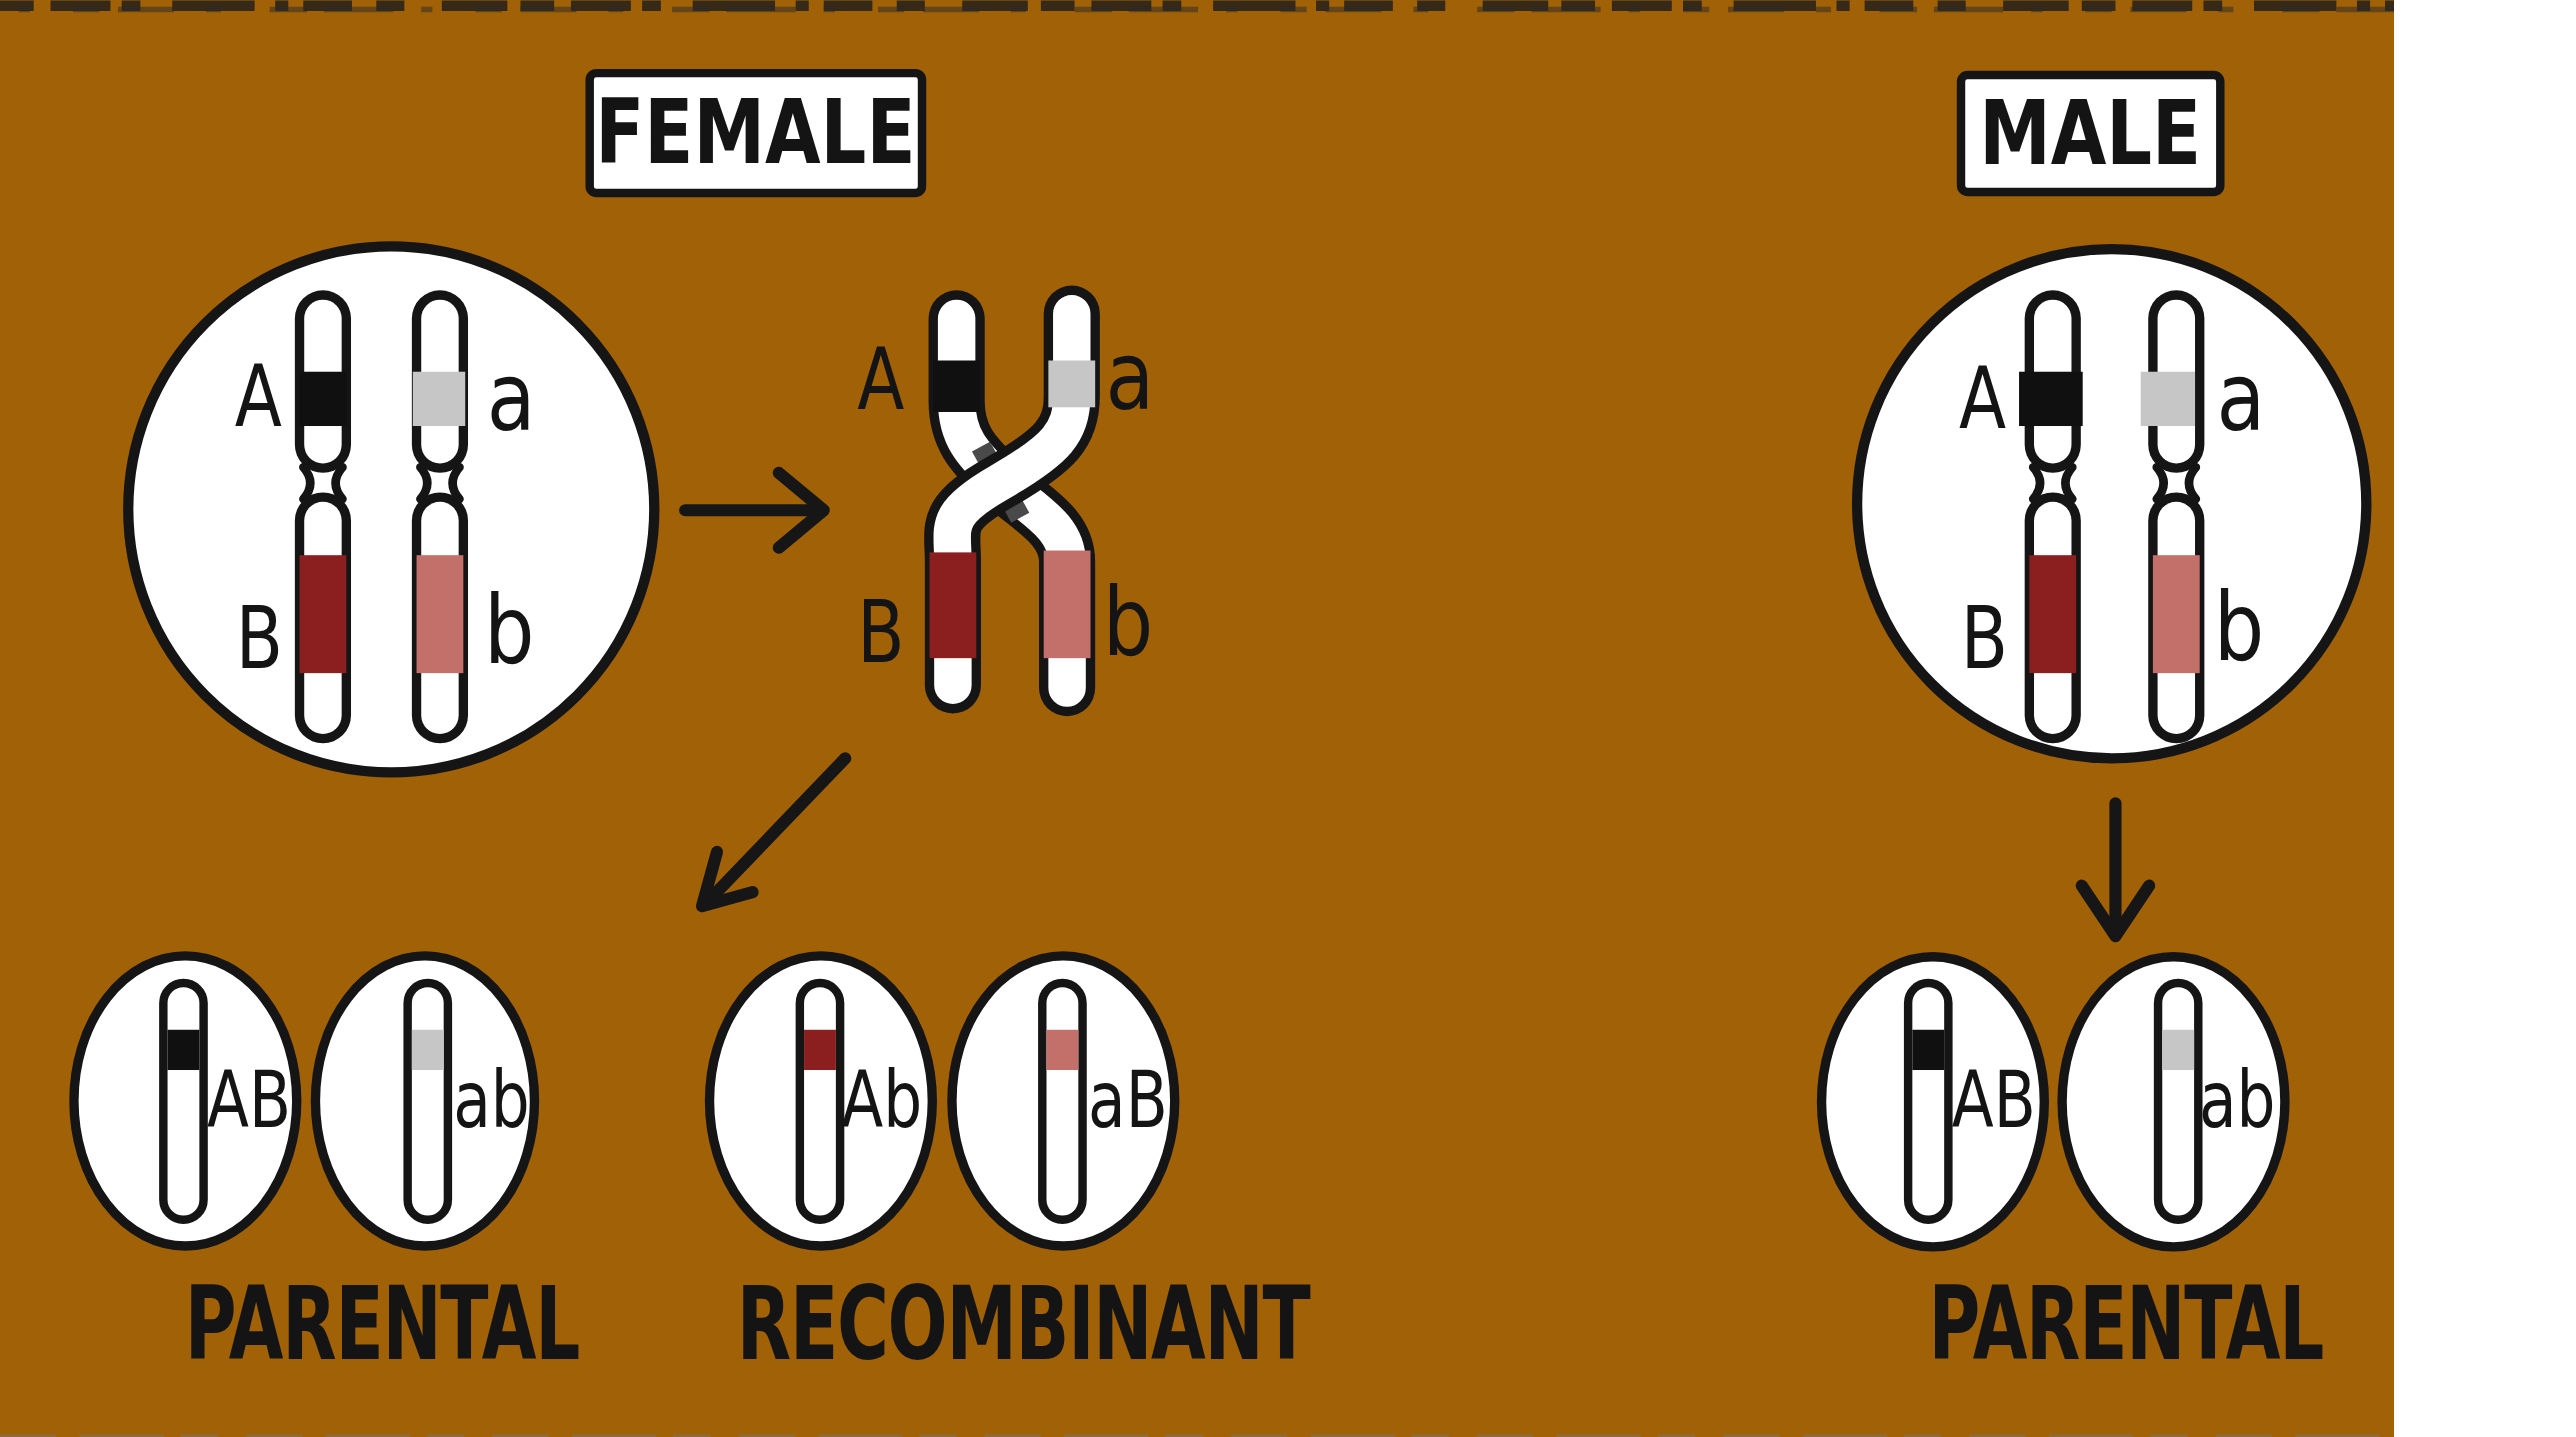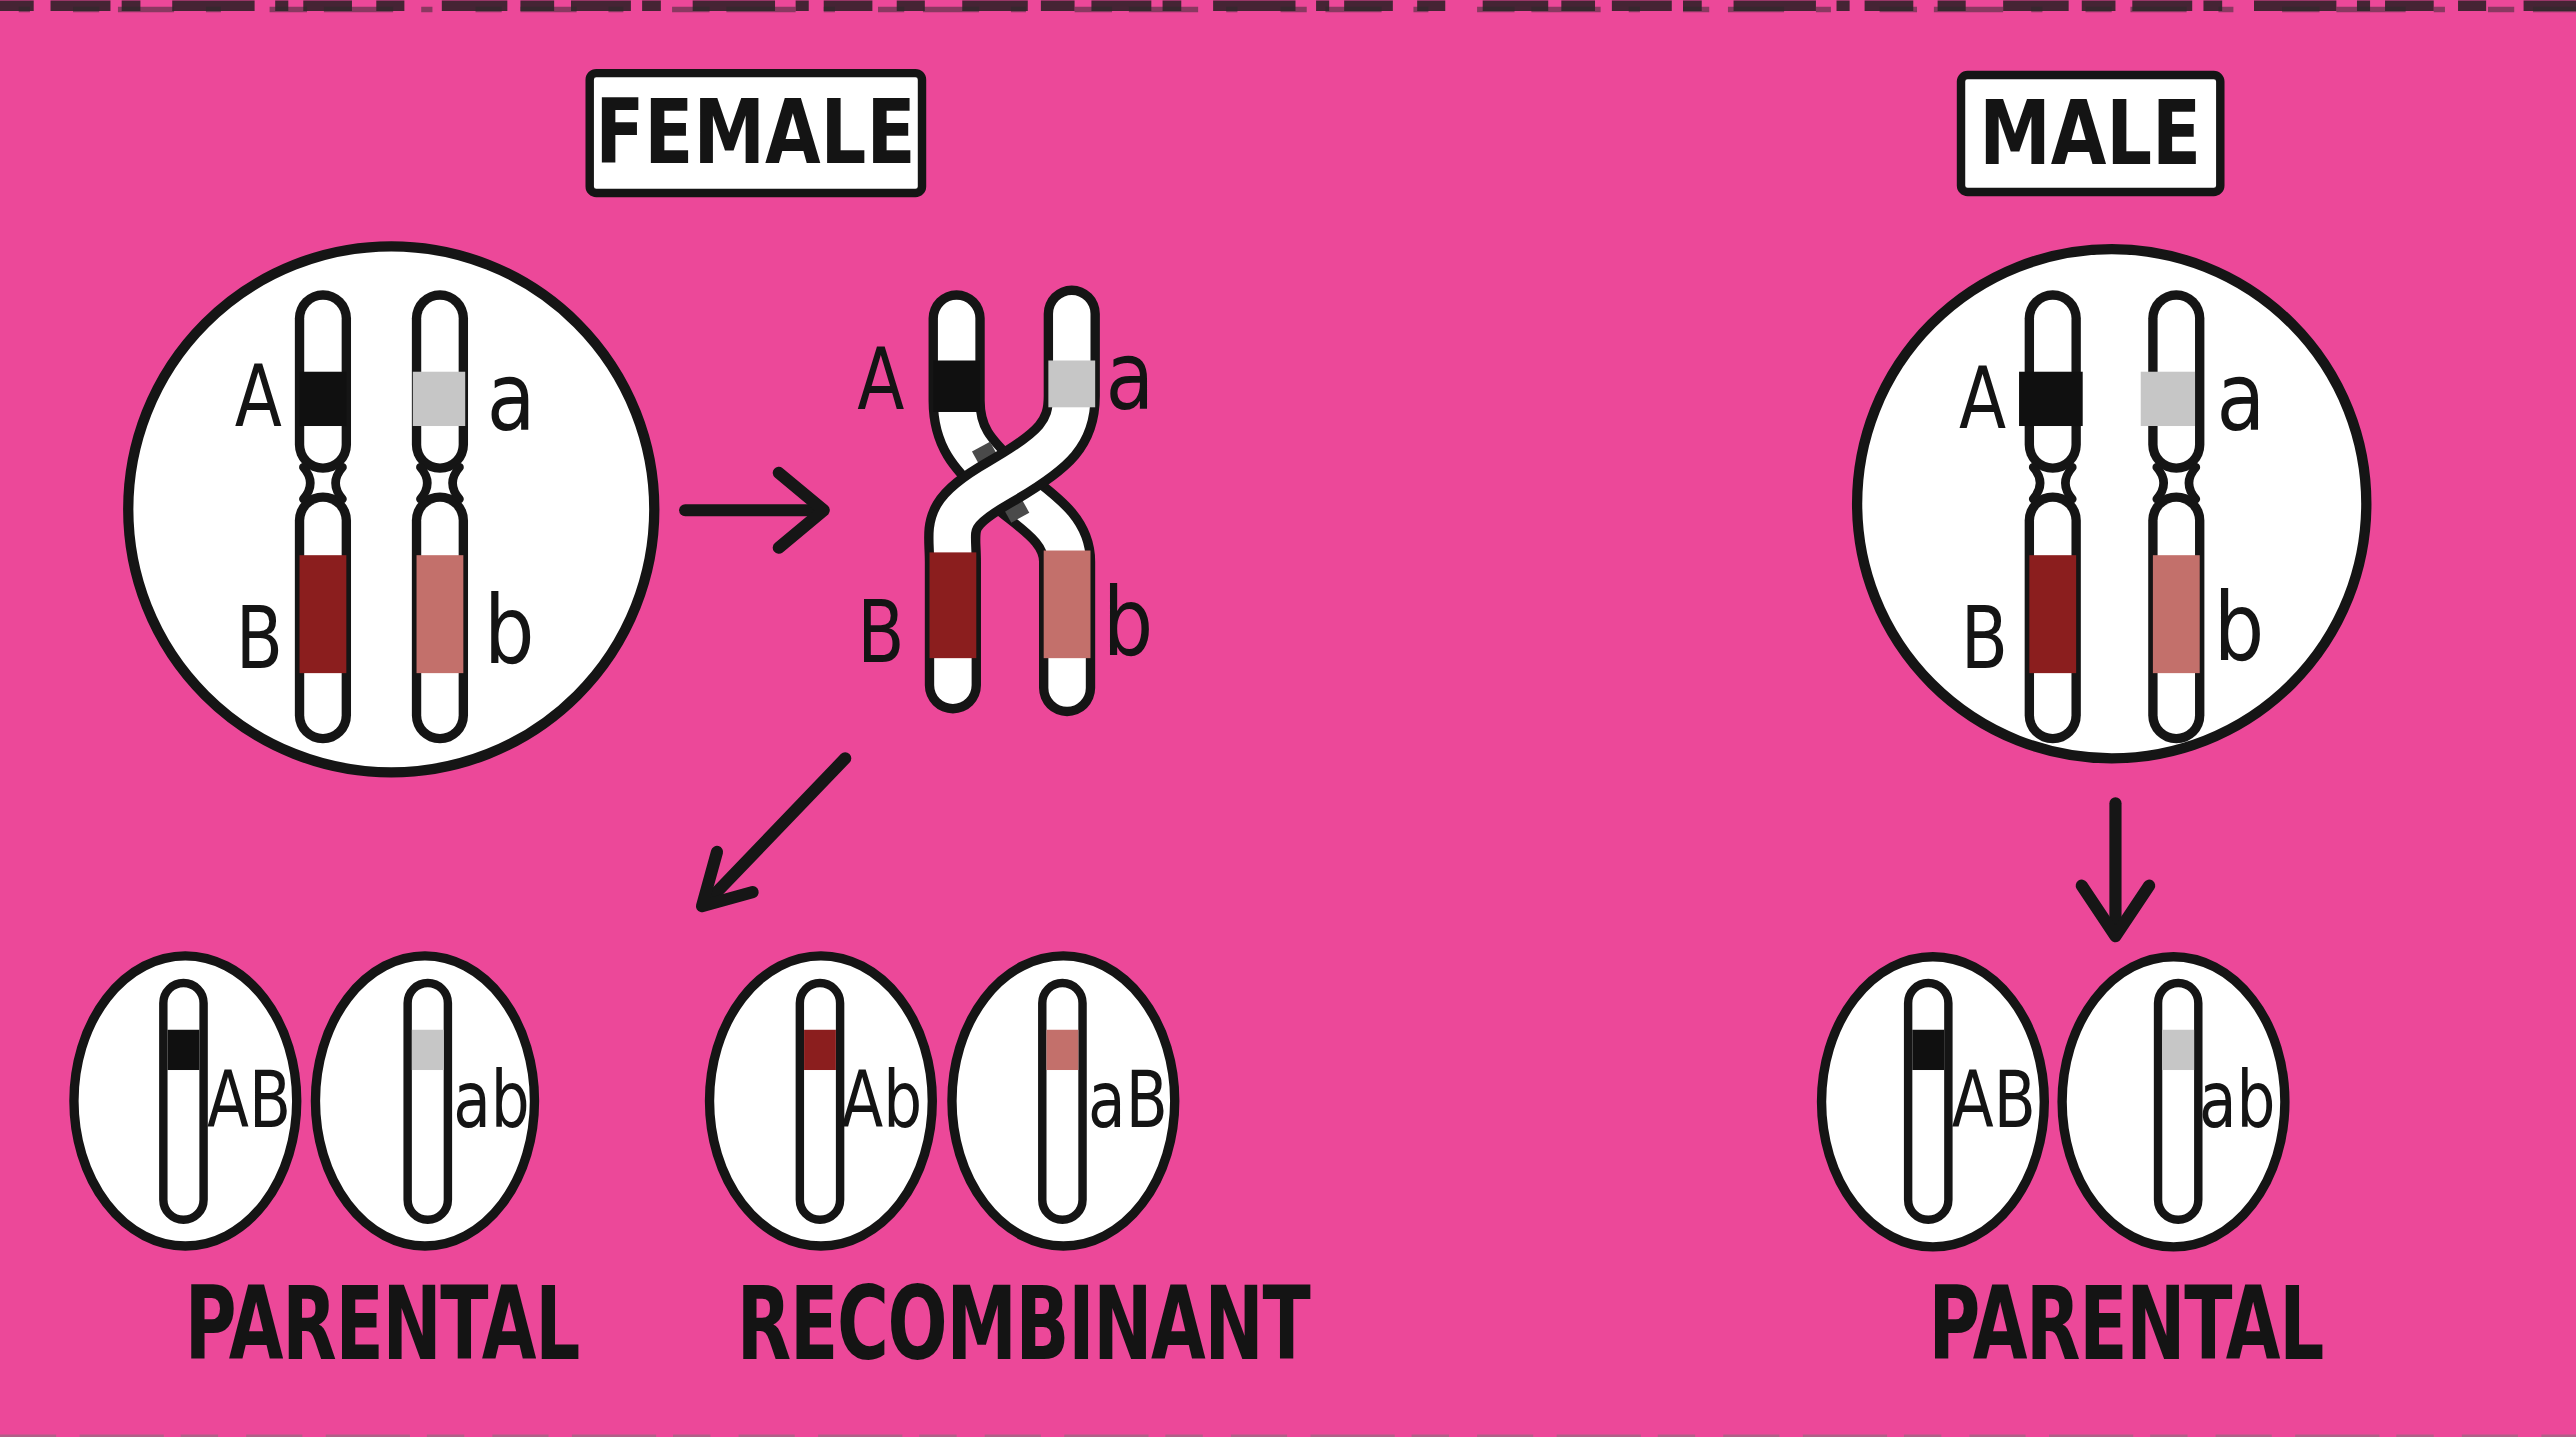--- a/index.html
+++ b/index.html
@@ -1,16 +1,16 @@
 <!DOCTYPE html>
 <html style="font-size:15px"><head>
 <meta charset="utf-8">
 <style>
   html,body{margin:0;padding:0;background:#ffffff;}
-  .stage{position:relative;width:2576px;height:1438px;background:#ec4899;overflow:hidden;
+  .stage{position:relative;width:2394px;height:1438px;background:#a16207;overflow:hidden;
          font-family:"DejaVu Sans",sans-serif;}
   svg text{text-anchor:middle;fill:#141414;font-family:"DejaVu Sans",sans-serif;}
   .hdr-box{fill:#ffffff;stroke:#151515;stroke-width:9;}
   .hdr-txt{font-size:96px;font-weight:600;}
   .cell-big{fill:#ffffff;stroke:#151515;stroke-width:11;}
   .cell-sm{fill:#ffffff;stroke:#151515;stroke-width:10;}
   .tube-outer{stroke:#151515;stroke-width:60;stroke-linecap:round;fill:none;}
   .tube-inner{stroke:#ffffff;stroke-width:40;stroke-linecap:round;fill:none;}
   .neck{stroke:#151515;stroke-width:9;fill:none;stroke-linecap:round;}
   .pill{fill:#ffffff;stroke:#151515;stroke-width:9;}

